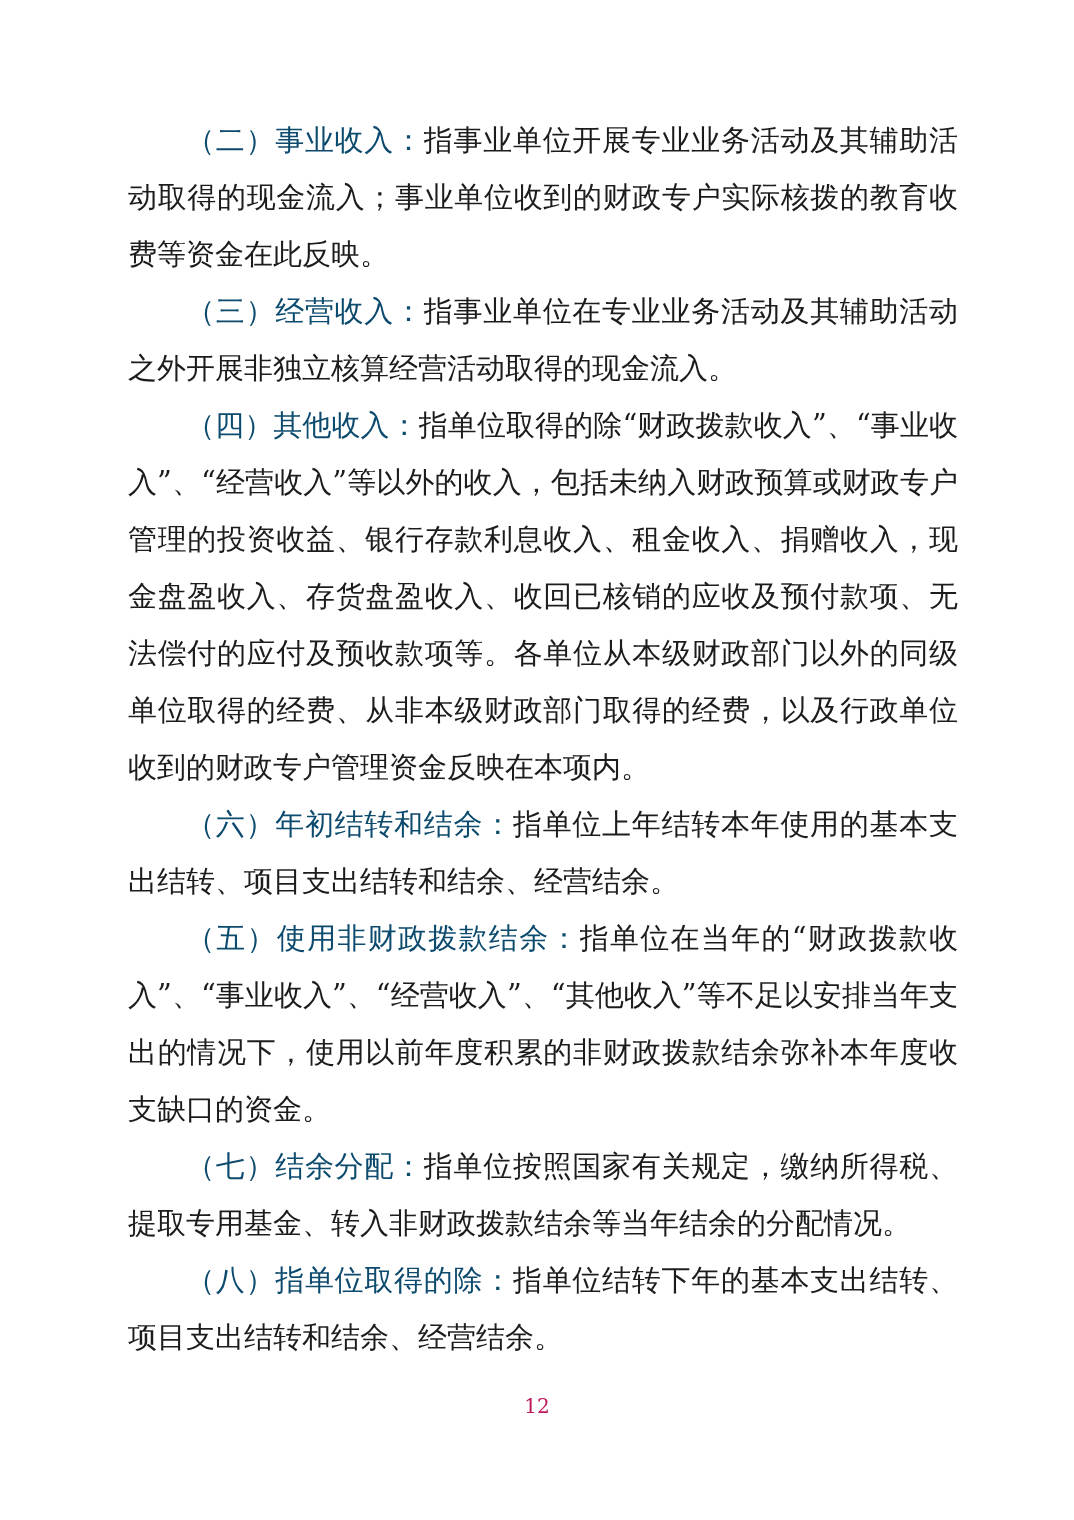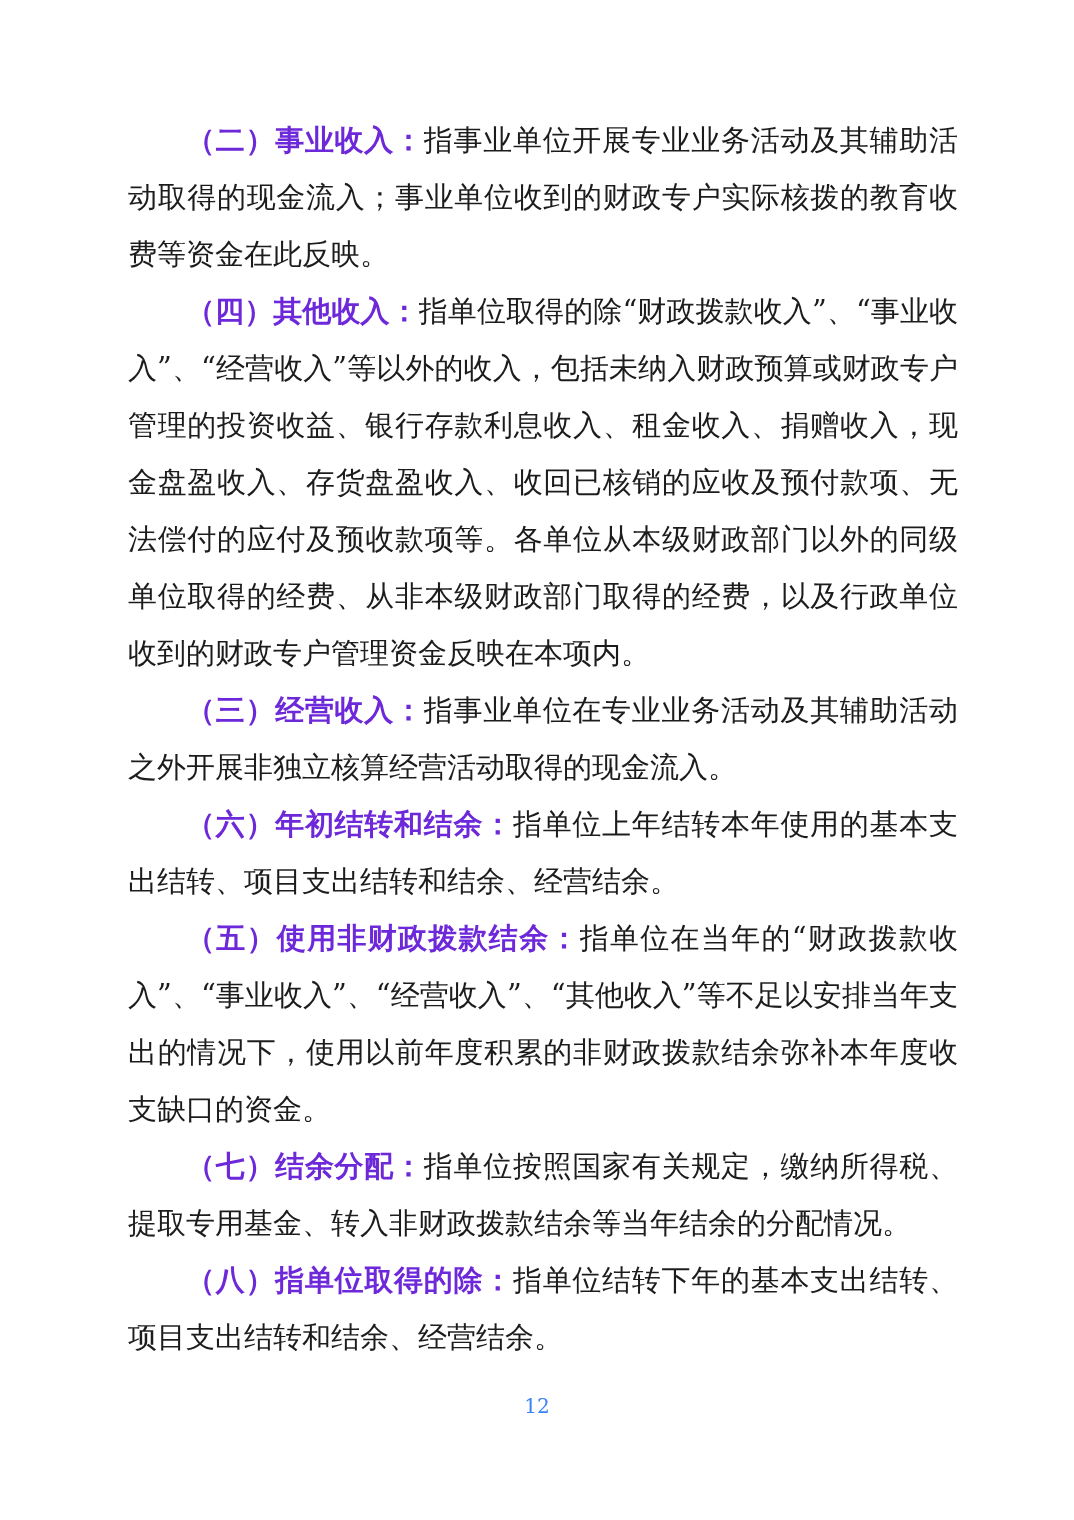--- a/index.html
+++ b/index.html
@@ -22,41 +22,41 @@
   .para {
     font-size: 29px;
     line-height: 57px;
     color: #1c1c1c;
     text-align: justify;
     text-justify: inter-character;
     text-indent: 2em;
     word-break: break-all;
   }
   .para .label {
-    font-weight: bold;
-    color: #6d28d9;
+    font-weight: normal;
+    color: #0c4a6e;
   }
   .page-footer {
     position: absolute;
     bottom: 102px;
     left: 0;
     width: 100%;
     text-align: center;
     font-size: 20px;
-    color: #3b82f6;
+    color: #be185d;
     font-family: "DejaVu Serif", serif;
   }
 </style>
 </head>
 <body>
 
 <div class="page">
   <div class="doc-body">
     <p class="para"><span class="label">（二）事业收入：</span><span>指事业单位开展专业业务活动及其辅助活动取得的现金流入；事业单位收到的财政专户实际核拨的教育收费等资金在此反映。</span></p>
+    <p class="para"><span class="label">（三）经营收入：</span><span>指事业单位在专业业务活动及其辅助活动之外开展非独立核算经营活动取得的现金流入。</span></p>
     <p class="para"><span class="label">（四）其他收入：</span><span>指单位取得的除“财政拨款收入”、“事业收入”、“经营收入”等以外的收入，包括未纳入财政预算或财政专户管理的投资收益、银行存款利息收入、租金收入、捐赠收入，现金盘盈收入、存货盘盈收入、收回已核销的应收及预付款项、无法偿付的应付及预收款项等。各单位从本级财政部门以外的同级单位取得的经费、从非本级财政部门取得的经费，以及行政单位收到的财政专户管理资金反映在本项内。</span></p>
-    <p class="para"><span class="label">（三）经营收入：</span><span>指事业单位在专业业务活动及其辅助活动之外开展非独立核算经营活动取得的现金流入。</span></p>
     <p class="para"><span class="label">（六）年初结转和结余：</span><span>指单位上年结转本年使用的基本支出结转、项目支出结转和结余、经营结余。</span></p>
     <p class="para"><span class="label">（五）使用非财政拨款结余：</span><span>指单位在当年的“财政拨款收入”、“事业收入”、“经营收入”、“其他收入”等不足以安排当年支出的情况下，使用以前年度积累的非财政拨款结余弥补本年度收支缺口的资金。</span></p>
     <p class="para"><span class="label">（七）结余分配：</span><span>指单位按照国家有关规定，缴纳所得税、提取专用基金、转入非财政拨款结余等当年结余的分配情况。</span></p>
     <p class="para"><span class="label">（八）指单位取得的除：</span><span>指单位结转下年的基本支出结转、项目支出结转和结余、经营结余。</span></p>
   </div>
   <div class="page-footer">12</div>
 </div>
 
 </body></html>

